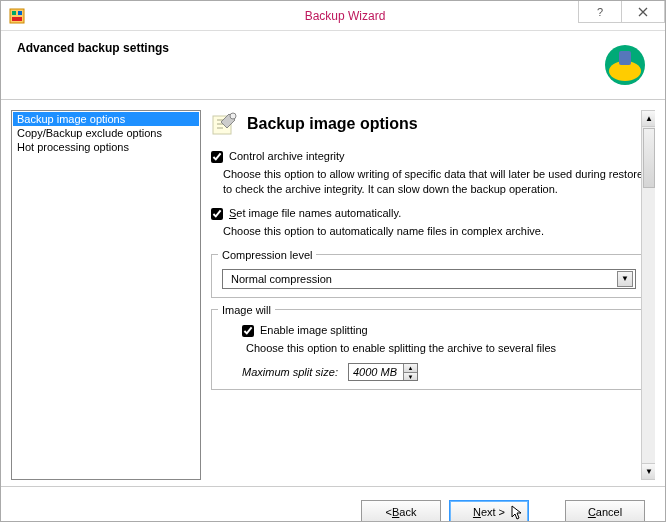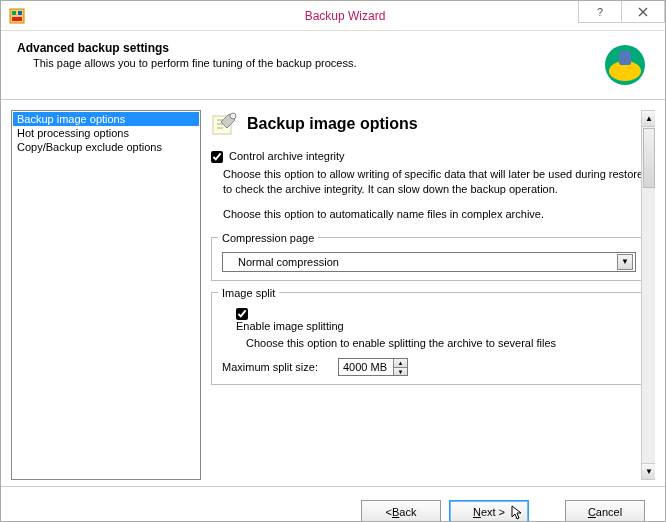--- a/index.html
+++ b/index.html
@@ -5,43 +5,43 @@
 * { box-sizing: border-box; margin: 0; padding: 0; font-family: 'Segoe UI', Tahoma, sans-serif; font-size: 11px; }
 body { background: #fff; width: 666px; height: 522px; overflow: hidden; border: 1px solid #aaa; }
 .titlebar { height: 30px; background: #fff; border-bottom: 1px solid #ddd; display: flex; align-items: center; position: relative; }
 .titlebar-icon { margin-left: 8px; width: 16px; height: 16px; }
 .titlebar-title { flex: 1; text-align: center; font-size: 12px; color: #be185d; }
 .titlebar-controls { display: flex; position: absolute; right: 0; top: 0; }
 .tb-btn { width: 44px; height: 22px; border: 1px solid #ccc; border-top: none; display: flex; align-items: center; justify-content: center; color: #555; background: #fff; cursor: pointer; }
 .tb-btn + .tb-btn { margin-left: -1px; }
 .header { padding: 10px 16px 4px 16px; display: flex; }
 .header-text { flex: 1; }
-.header-title { font-weight: bold; font-size: 12px; margin-bottom: 2px; }
+.header-title { font-weight: bold; font-size: 12px; margin-bottom: 20px; }
 .header-desc { padding-left: 16px; color: #000; }
 .header-icon { width: 48px; height: 48px; }
 .divider { height: 1px; background: #ccc; margin: 6px 0 0 0; }
 .body { display: flex; padding: 10px 10px 0 10px; height: 380px; }
 .sidebar { width: 190px; border: 1px solid #888; background: #fff; padding: 1px; }
 .sidebar-item { padding: 1px 4px; cursor: pointer; }
 .sidebar-item.selected { background: #1e90ff; color: #fff; }
 .content { flex: 1; padding: 0 8px 0 10px; position: relative; overflow: hidden; }
 .content-inner { height: 100%; }
 .section-title-row { display: flex; align-items: center; gap: 8px; margin-bottom: 12px; }
 .section-icon { width: 28px; height: 28px; }
 .section-title { font-size: 16px; font-weight: bold; }
 .row { display: flex; align-items: flex-start; margin-bottom: 4px; }
 .checkbox { width: 12px; height: 12px; margin-right: 6px; margin-top: 1px; accent-color: #000; }
 .row-text { flex: 1; }
 .row-desc { color: #000; margin-left: 12px; margin-bottom: 10px; line-height: 1.35; }
 .fieldset { border: 1px solid #bbb; margin-top: 6px; padding: 8px 10px 8px 10px; }
 .fieldset-legend { padding: 0 4px; background: #fff; margin-left: -4px; }
-.dropdown { width: 100%; height: 20px; border: 1px solid #777; background: #fff; display: flex; align-items: center; padding: 0 15px; cursor: pointer; position: relative; }
+.dropdown { width: 100%; height: 20px; border: 1px solid #777; background: #fff; display: flex; align-items: center; padding: 0 8px; cursor: pointer; position: relative; }
 .dropdown-arrow { position: absolute; right: 2px; top: 1px; width: 16px; height: 16px; border: 1px solid #888; background: linear-gradient(#f5f5f5,#ddd); display: flex; align-items: center; justify-content: center; font-size: 8px; }
 .hint { margin-top: 4px; color: #000; }
-.split-row { display: flex; align-items: center; margin-top: 8px; margin-left: 0; gap: 20px; }
+.split-row { display: flex; align-items: center; margin-top: 8px; margin-left: 20px; gap: 10px; font-style: italic; }
 .spinner { border: 1px solid #777; width: 70px; height: 18px; display: flex; align-items: center; padding: 0 4px; position: relative; }
 .spinner-btns { position: absolute; right: 0; top: 0; width: 14px; height: 100%; display: flex; flex-direction: column; }
 .sp-btn { flex: 1; border-left: 1px solid #888; background: linear-gradient(#f5f5f5,#ddd); font-size: 6px; display: flex; align-items: center; justify-content: center; cursor: pointer; }
 .sp-btn + .sp-btn { border-top: 1px solid #888; }
 .vscroll { position: absolute; right: -2px; top: 0; width: 16px; height: 100%; background: #eee; border: 1px solid #ccc; display: flex; flex-direction: column; }
 .vs-btn { height: 16px; background: linear-gradient(#f8f8f8,#ddd); border-bottom: 1px solid #ccc; display: flex; align-items:center; justify-content:center; font-size:8px; cursor:pointer; }
 .vs-btn.bottom { border-bottom: none; border-top: 1px solid #ccc; }
 .vs-thumb { height: 60px; background: linear-gradient(#f0f0f0,#d5d5d5); border: 1px solid #bbb; margin: 1px; }
 .footer { height: 50px; border-top: 1px solid #ccc; margin-top: 6px; display: flex; align-items: center; justify-content: flex-end; padding-right: 20px; gap: 8px; }
 .btn { width: 80px; height: 24px; border: 1px solid #999; background: linear-gradient(#fdfdfd,#e8e8e8); cursor: pointer; display: flex; align-items: center; justify-content: center; }
@@ -69,37 +69,36 @@
       <svg width="10" height="10" viewBox="0 0 10 10">
           <path d="M1 1 L9 9 M9 1 L1 9" stroke="#555" stroke-width="1.3"></path>
         </svg>
     </div>
   </div>
 </div>
 
 <div class="header">
   <div class="header-text">
     <div class="header-title">Advanced backup settings</div>
-    <div class="header-desc">This page allows you to perform fine tuning of the backup process.</div>
   </div>
   <div class="header-icon">
     <svg viewBox="0 0 48 48">
         <circle cx="24" cy="24" r="20" fill="#0a7"></circle>
         <ellipse cx="24" cy="30" rx="16" ry="10" fill="#fc0"></ellipse>
         <rect x="18" y="10" width="12" height="14" fill="#57b" rx="2"></rect>
       </svg>
   </div>
 </div>
 <div class="divider"></div>
 
 <div class="body">
   <div class="sidebar">
     <div class="sidebar-item selected">Backup image options</div>
+    <div class="sidebar-item">Copy/Backup exclude options</div>
     <div class="sidebar-item">Hot processing options</div>
-    <div class="sidebar-item">Copy/Backup exclude options</div>
   </div>
 
   <div class="content">
     <div class="content-inner">
       <div class="section-title-row">
         <span class="section-icon">
           <svg viewBox="0 0 28 28">
               <rect x="2" y="6" width="18" height="18" fill="#fffde0" stroke="#cca"></rect>
               <path d="M6 10 h10 M6 14 h10 M6 18 h6" stroke="#aa8" stroke-width="1"></path>
               <path d="M18 4 l6 6 -8 8 -6 -6 z" fill="#ccc" stroke="#888"></path>
@@ -108,33 +107,37 @@
         </span>
         <div class="section-title">Backup image options</div>
       </div>
 
       <div class="row">
         <input type="checkbox" class="checkbox" checked="" style="">
         <span class="row-text">Control archive integrity</span>
       </div>
       <div class="row-desc">Choose this option to allow writing of specific data that will later be used during restore to check the archive integrity. It can slow down the backup operation.</div>
 
+      <div class="row">
+        <input type="checkbox" class="checkbox" checked="" style="">
+        <span class="row-text"><span class="underline-letter">S</span><span>et image file names automatically.</span></span>
+      </div>
       <div class="row-desc">Choose this option to automatically name files in complex archive.</div>
 
       <fieldset class="fieldset">
-        <legend class="fieldset-legend">Compression page</legend>
+        <legend class="fieldset-legend">Compression level</legend>
         <div class="dropdown">
           <span>Normal compression</span>
           <span class="dropdown-arrow">▼</span>
         </div>
       </fieldset>
 
       <fieldset class="fieldset">
-        <legend class="fieldset-legend">Image split</legend>
-        <div class="row" style="margin-left:14px;flex-direction:column;">
+        <legend class="fieldset-legend">Image will</legend>
+        <div class="row" style="margin-left:20px;">
           <input type="checkbox" class="checkbox" checked="" style="">
           <span class="row-text">Enable image splitting</span>
         </div>
         <div class="row-desc" style="margin-left:24px;margin-bottom:4px;">Choose this option to enable splitting the archive to several files</div>
         <div class="split-row">
           <span>Maximum split size:</span>
           <div class="spinner">
             <span>4000 MB</span>
             <div class="spinner-btns">
               <div class="sp-btn">▲</div>

